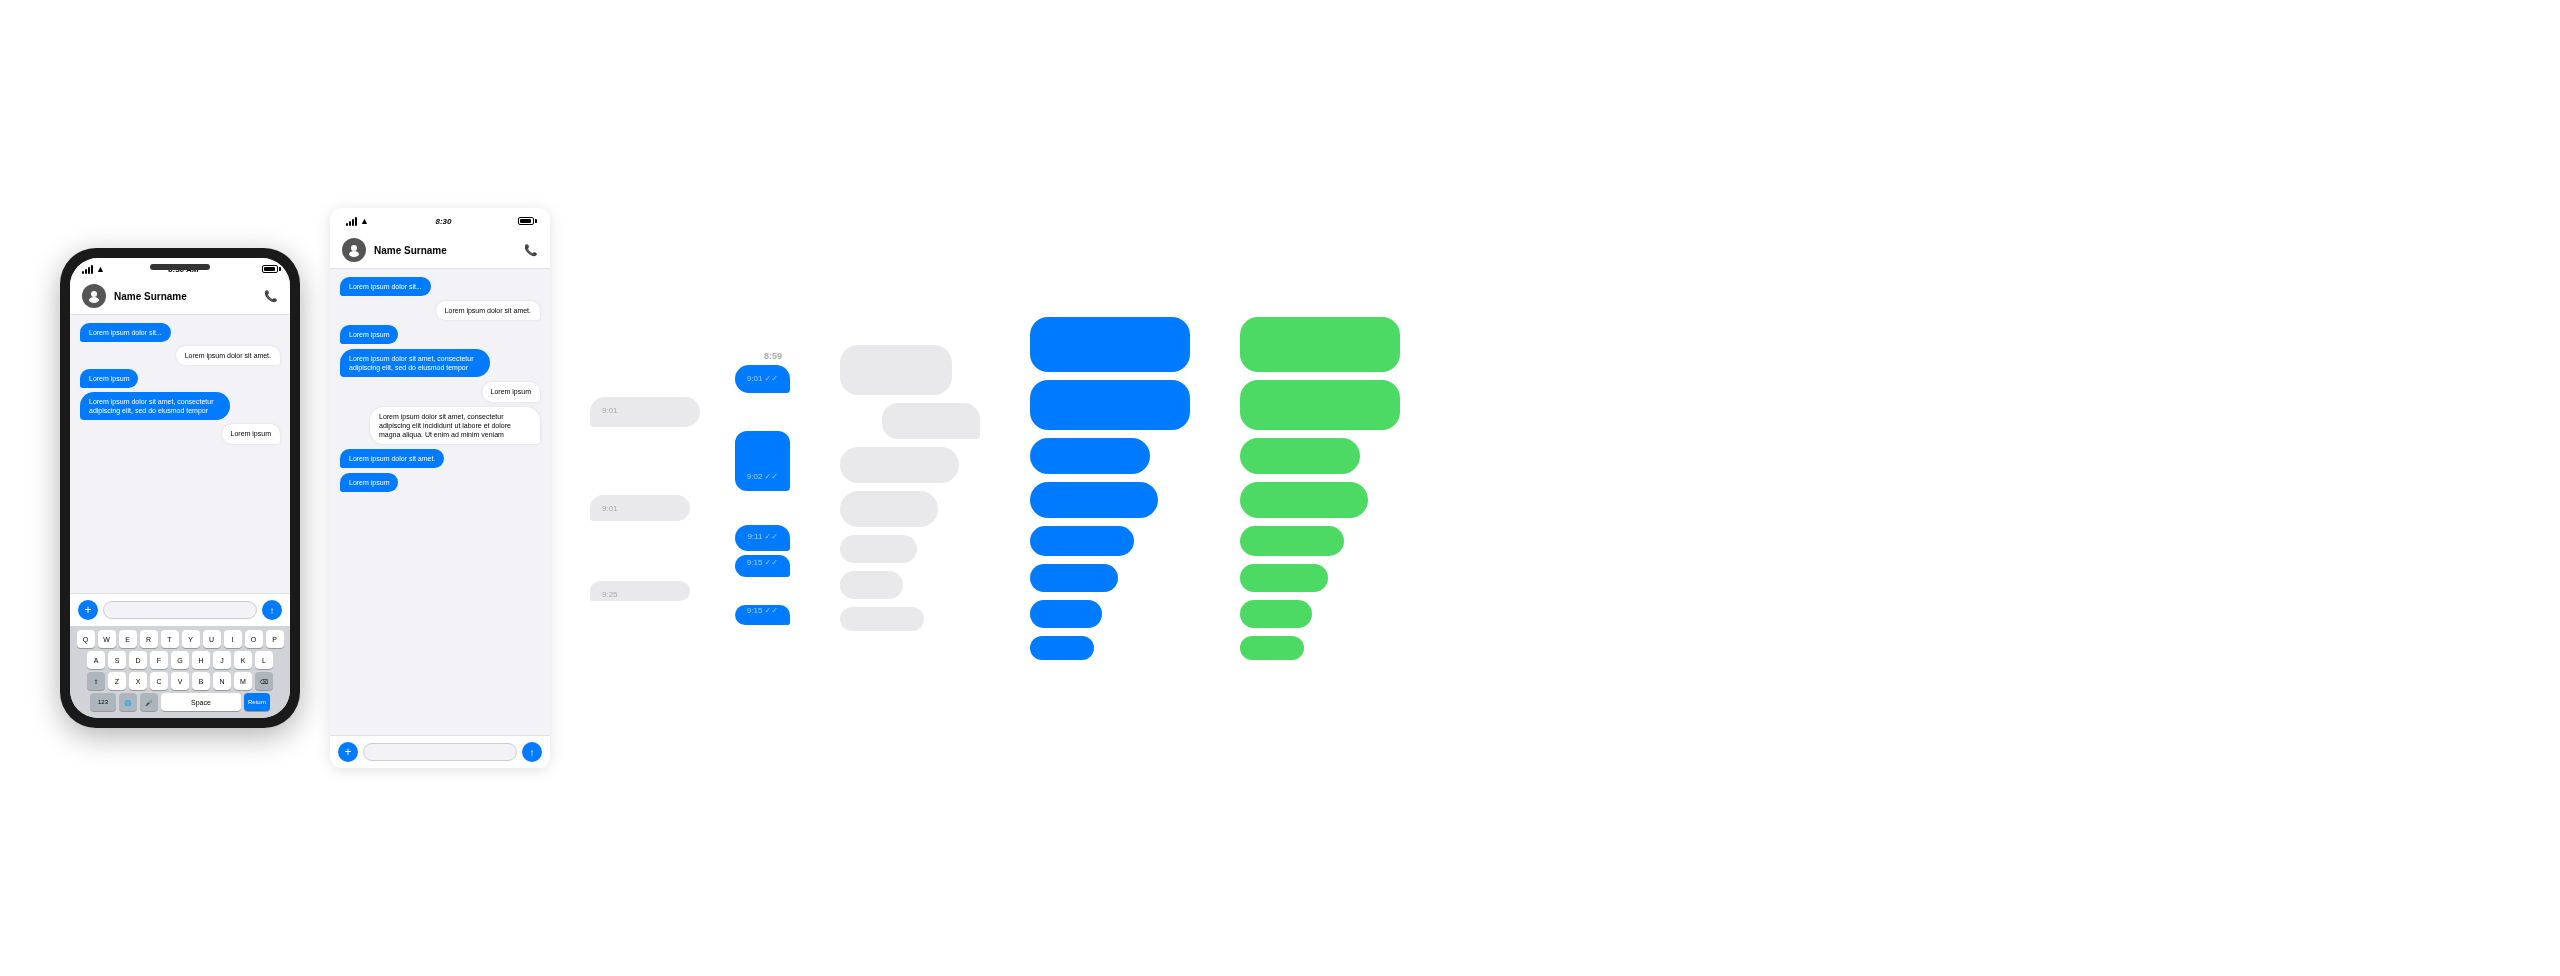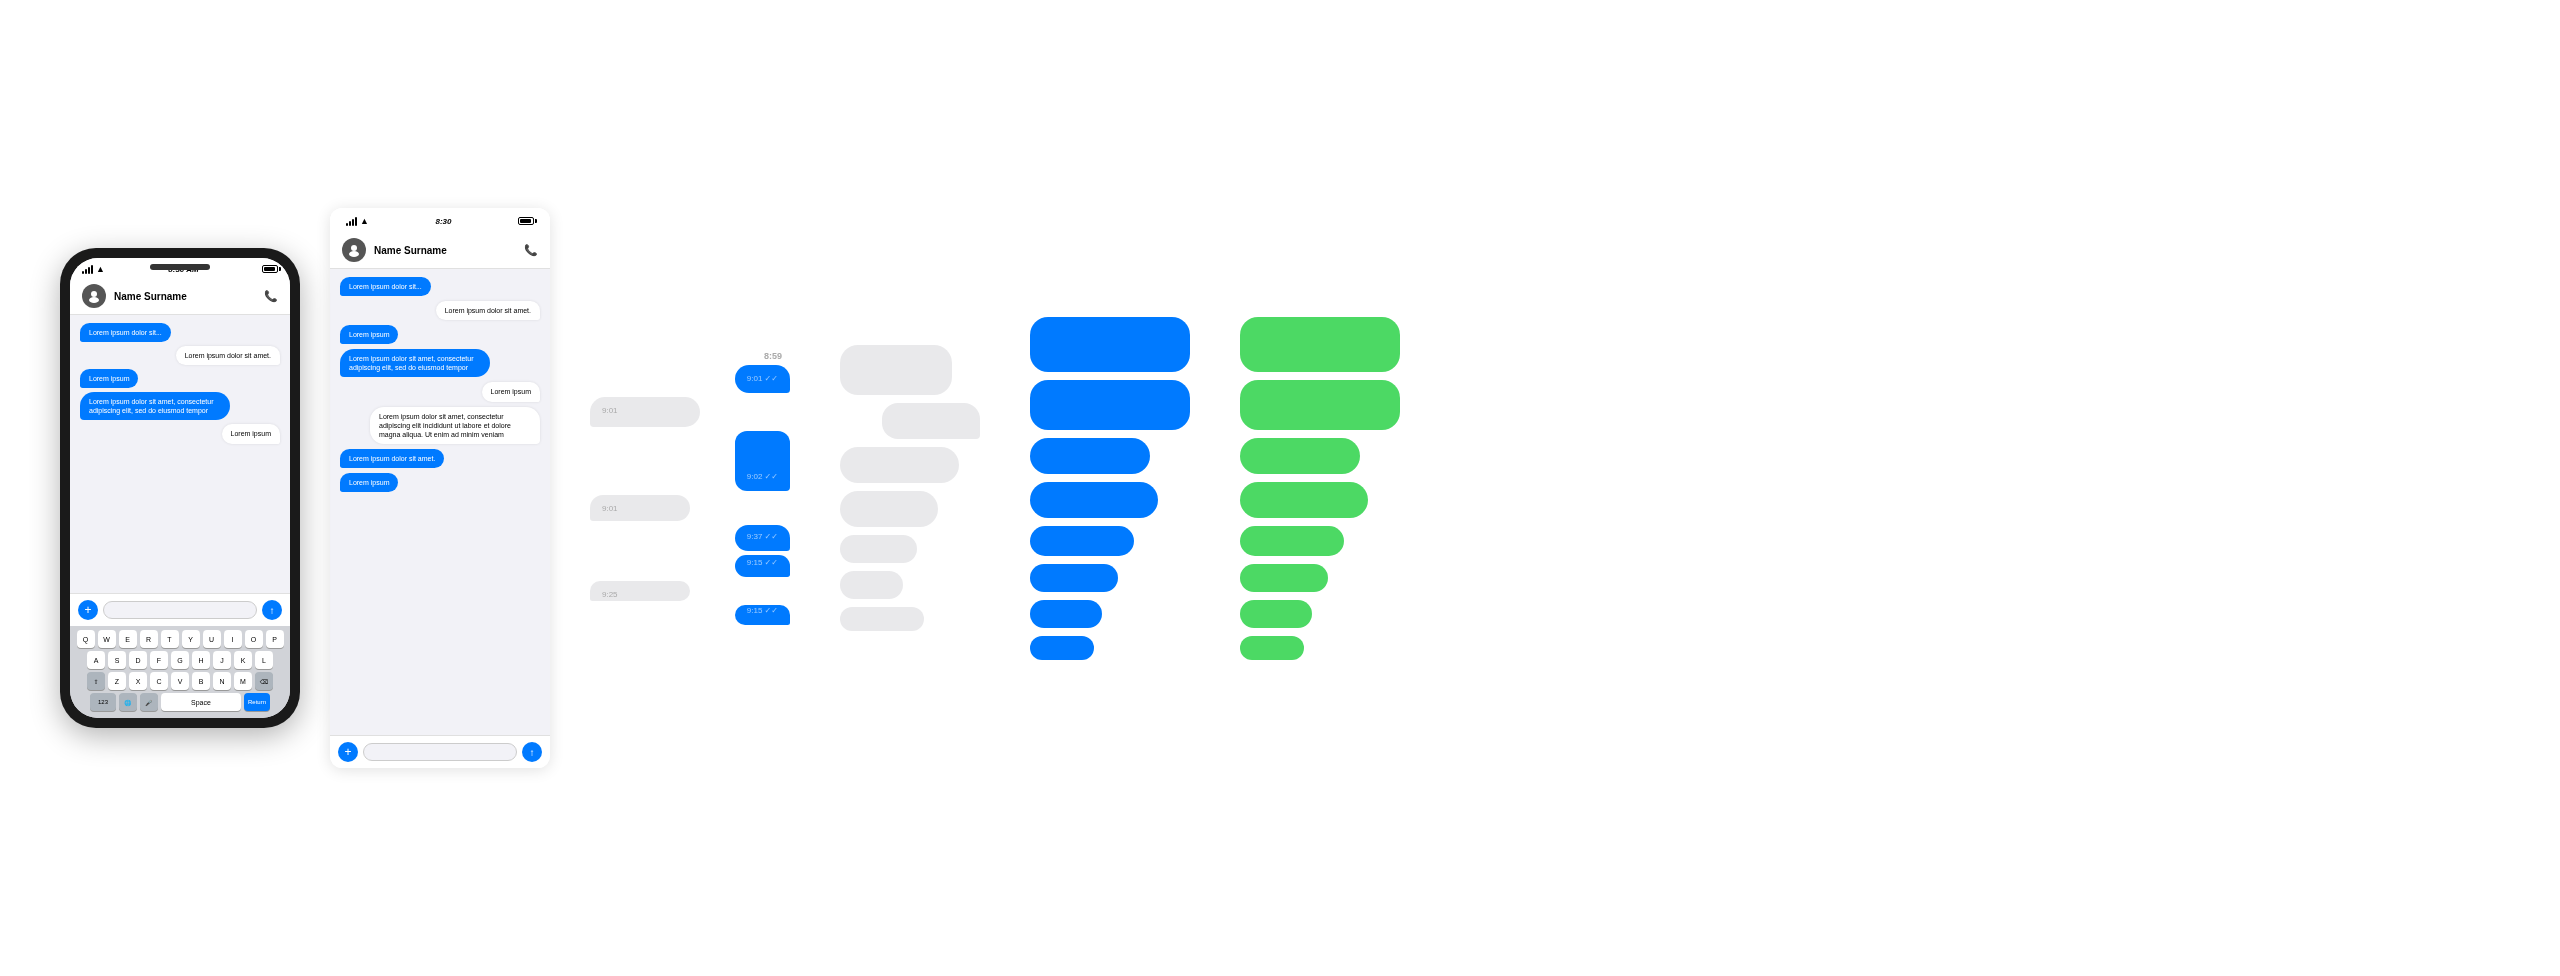--- a/index.html
+++ b/index.html
@@ -435,21 +435,21 @@
   <div class="msg-bubble gray-received" style="width:55%; height:30px;">
     <span style="font-size:8px; color:#aaa">9:01</span>
   </div>
   <div class="msg-bubble blue-sent" style="border-radius:12px; border-bottom-right-radius:4px; height:60px; display:flex; align-items:flex-end; justify-content:flex-end;">
     <span style="font-size:8px; color:rgba(255,255,255,0.6)">9:02 ✓✓</span>
   </div>
   <div class="msg-bubble gray-received" style="width:50%; height:26px;">
     <span style="font-size:8px; color:#aaa">9:01</span>
   </div>
   <div class="msg-bubble blue-sent" style="border-radius:16px; border-bottom-right-radius:4px; height:26px; display:flex; align-items:flex-end; justify-content:flex-end;">
-    <span style="font-size:8px; color:rgba(255,255,255,0.6)">9:37 ✓✓</span>
+    <span style="font-size:8px; color:rgba(255,255,255,0.6)">9:11 ✓✓</span>
   </div>
   <div class="msg-bubble blue-sent" style="border-radius:16px; border-bottom-right-radius:4px; height:22px; display:flex; align-items:flex-end; justify-content:flex-end;">
     <span style="font-size:8px; color:rgba(255,255,255,0.6)">9:15 ✓✓</span>
   </div>
   <div class="msg-bubble gray-received" style="width:50%; height:20px;">
     <span style="font-size:8px; color:#aaa">9:25</span>
   </div>
   <div class="msg-bubble blue-sent" style="border-radius:16px; border-bottom-right-radius:4px; height:20px; display:flex; align-items:flex-end; justify-content:flex-end;">
     <span style="font-size:8px; color:rgba(255,255,255,0.6)">9:15 ✓✓</span>
   </div>

